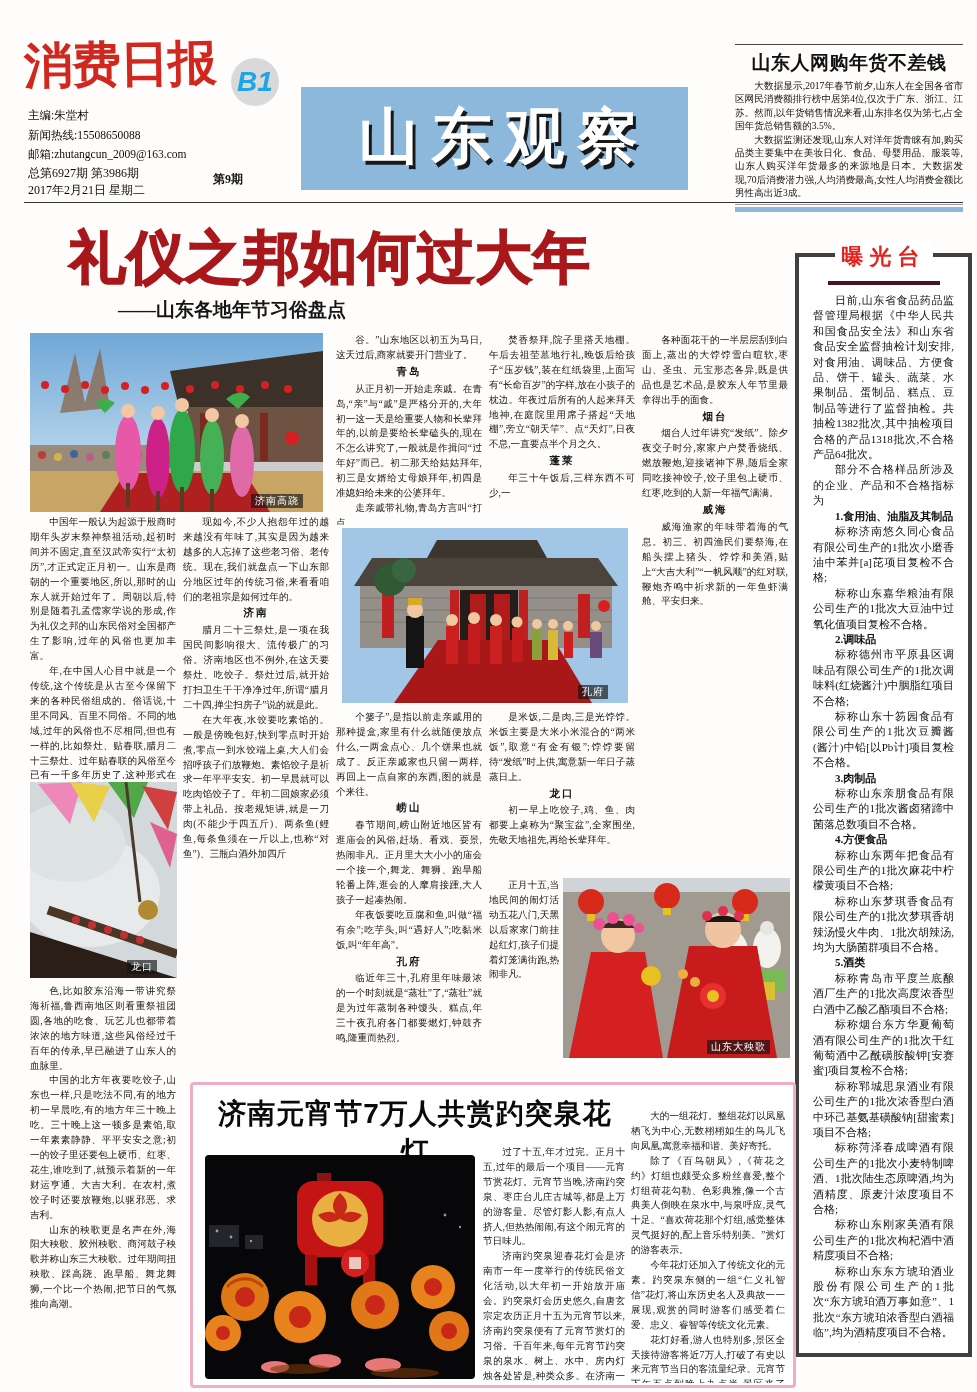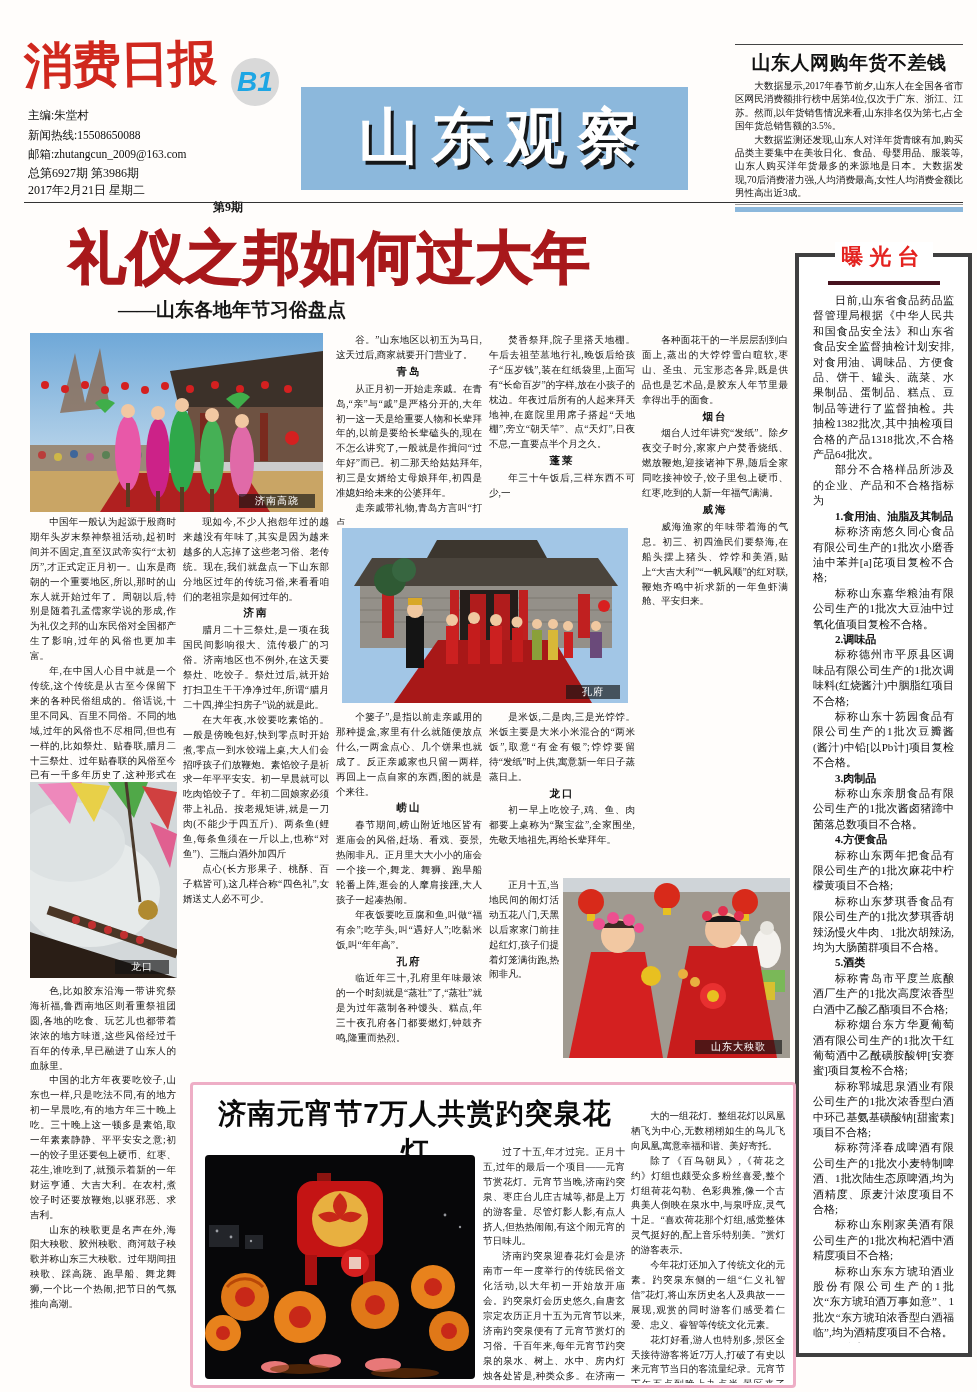--- a/index.html
+++ b/index.html
@@ -8,21 +8,21 @@
   [data-name]{box-sizing:border-box;}
 
   
   .mast-name{position:absolute;left:24px;top:32px;font-size:49px;font-weight:900;color:#d0281e;
              letter-spacing:-1px;transform:rotate(-1deg);font-family:"Liberation Serif",serif;}
   .b1-badge{position:absolute;left:231px;top:58px;width:48px;height:48px;border-radius:50%;
             background:#d9d9d9;color:#1ea6e4;font:italic 900 28px "Liberation Sans",sans-serif;
             text-align:center;line-height:48px;}
   .mast-info{position:absolute;left:28px;top:106px;font-size:11.5px;line-height:19.5px;color:#0d0d0d;}
   .mast-issue{position:absolute;left:28px;top:165px;font-size:12px;line-height:16.5px;font-weight:normal;color:#0d0d0d;}
-  .period{position:absolute;left:213px;top:171px;font-size:12px;font-weight:bold;margin-top:28px;}
+  .period{position:absolute;left:213px;top:171px;font-size:12px;font-weight:bold;}
   .banner{position:absolute;left:301px;top:87px;width:387px;height:103px;background:#8cb8dc;}
   .banner-title{width:100%;text-align:center;font-size:60px;font-weight:900;color:#ffffff;
                 letter-spacing:13px;line-height:101px;text-shadow:3px 4px 0 #16181a;padding-left:20px;
                 font-family:"Liberation Serif",serif;}
   .tr-block{position:absolute;left:735px;top:44px;width:228px;}
   .tr-topline{border-top:1.5px solid #444;}
   .tr-title{font-size:19px;font-weight:900;text-align:center;margin-top:5px;letter-spacing:.5px;}
   .tr-body{margin-top:3px;}
   .tr-body .para{font-size:9.6px;line-height:13.4px;text-align:justify;text-indent:2em;margin:0;}
   .tr-line1{border-top:1px solid #999;margin-top:4px;}
@@ -50,22 +50,22 @@
   .c4b{left:459px;top:380px;width:146px;height:164px;}
   .c4c{left:459px;top:548px;width:70px;height:180px;}
   .c5 {left:612px;top:3px;width:146px;height:541px;}
 
   .photo{position:absolute;overflow:hidden;background:#ccc;}
   .photo svg{display:block;width:100%;height:100%;}
   .pA{left:0;top:3px;width:293px;height:179px;}
   .pB{left:312px;top:198px;width:286px;height:175px;}
   .pC{left:0;top:452px;width:147px;height:196px;}
   .pD{left:533px;top:548px;width:227px;height:180px;}
-  .caption{position:absolute;right:8px;bottom:4px;background:rgba(20,20,20,.65);color:#fff;
-           font-size:10px;line-height:14px;padding:0 16px;letter-spacing:1px;font-family:"Liberation Sans",sans-serif;}
+  .caption{position:absolute;right:20px;bottom:4px;background:rgba(20,20,20,.65);color:#fff;
+           font-size:10px;line-height:14px;padding:0 4px;letter-spacing:1px;font-family:"Liberation Sans",sans-serif;}
 
   
   .sidebar{position:absolute;left:795px;top:253px;width:177px;height:1104px;border:4px solid #404040;background:#fff;}
   .sb-title{position:absolute;top:-15px;left:50%;transform:translateX(-50%);background:#fff;padding:0 7px;
             color:#e42320;font-size:22px;font-weight:900;letter-spacing:6px;white-space:nowrap;}
   .sb-bar{margin:24px auto 8px auto;width:112px;height:4px;background:#47131f;}
   .sb-body{padding:0 14px;height:1050px;overflow:hidden;font-size:11px;line-height:15.4px;text-align:justify;color:#101010;}
   .sb-body .para{text-indent:2em;margin:0;}
   .sb-body .para.bold{font-weight:bold;}
 
@@ -306,21 +306,20 @@
     <div class="tcol c1b" data-name="text-column-1-lower">
         <div class="para" data-name="paragraph">色,比如胶东沿海一带讲究祭海祈福,鲁西南地区则看重祭祖团圆,各地的吃食、玩艺儿也都带着浓浓的地方味道,这些风俗经过千百年的传承,早已融进了山东人的血脉里。</div>
         <div class="para" data-name="paragraph">中国的北方年夜要吃饺子,山东也一样,只是吃法不同,有的地方初一早晨吃,有的地方年三十晚上吃。三十晚上这一顿多是素馅,取一年素素静静、平平安安之意;初一的饺子里还要包上硬币、红枣、花生,谁吃到了,就预示着新的一年财运亨通、大吉大利。在农村,煮饺子时还要放鞭炮,以驱邪恶、求吉利。</div>
         <div class="para" data-name="paragraph">山东的秧歌更是名声在外,海阳大秧歌、胶州秧歌、商河鼓子秧歌并称山东三大秧歌。过年期间扭秧歌、踩高跷、跑旱船、舞龙舞狮,一个比一个热闹,把节日的气氛推向高潮。</div>
       </div>
     <div class="tcol c2" data-name="text-column-2">
         <div class="para" data-name="paragraph">现如今,不少人抱怨年过的越来越没有年味了,其实是因为越来越多的人忘掉了这些老习俗、老传统。现在,我们就盘点一下山东部分地区过年的传统习俗,来看看咱们的老祖宗是如何过年的。</div>
         <div class="sec-head" data-name="section-header">济南</div>
         <div class="para" data-name="paragraph">腊月二十三祭灶,是一项在我国民间影响很大、流传极广的习俗。济南地区也不例外,在这天要祭灶、吃饺子。祭灶过后,就开始打扫卫生干干净净过年,所谓“腊月二十四,掸尘扫房子”说的就是此。</div>
         <div class="para" data-name="paragraph">在大年夜,水饺要吃素馅的。一般是傍晚包好,快到零点时开始煮,零点一到水饺端上桌,大人们会招呼孩子们放鞭炮。素馅饺子是祈求一年平平安安。初一早晨就可以吃肉馅饺子了。年初二回娘家必须带上礼品。按老规矩讲,就是一刀肉(不能少于四五斤)、两条鱼(鲤鱼,每条鱼须在一斤以上,也称“对鱼”)、三瓶白酒外加四斤</div>
-        <div class="para" data-name="paragraph">点心(长方形果子、桃酥、百子糕皆可),这几样合称“四色礼”,女婿送丈人必不可少。</div>
       </div>
     <div class="tcol c3a" data-name="text-column-3-upper">
         <div class="para" data-name="paragraph">谷。”山东地区以初五为马日,这天过后,商家就要开门营业了。</div>
         <div class="sec-head" data-name="section-header">青岛</div>
         <div class="para" data-name="paragraph">从正月初一开始走亲戚。在青岛,“亲”与“戚”是严格分开的,大年初一这一天是给重要人物和长辈拜年的,以前是要给长辈磕头的,现在不怎么讲究了,一般就是作揖问“过年好”而已。初二那天给姑姑拜年,初三是女婿给丈母娘拜年,初四是准媳妇给未来的公婆拜年。</div>
         <div class="para" data-name="paragraph">走亲戚带礼物,青岛方言叫“打点</div>
       </div>
     <div class="tcol c3b" data-name="text-column-3-lower">
         <div class="para" data-name="paragraph">个篓子”,是指以前走亲戚用的那种提盒,家里有什么就随便放点什么,一两盒点心、几个饼果也就成了。反正亲戚家也只留一两样,再回上一点自家的东西,图的就是个来往。</div>
         <div class="sec-head" data-name="section-header">崂山</div>

